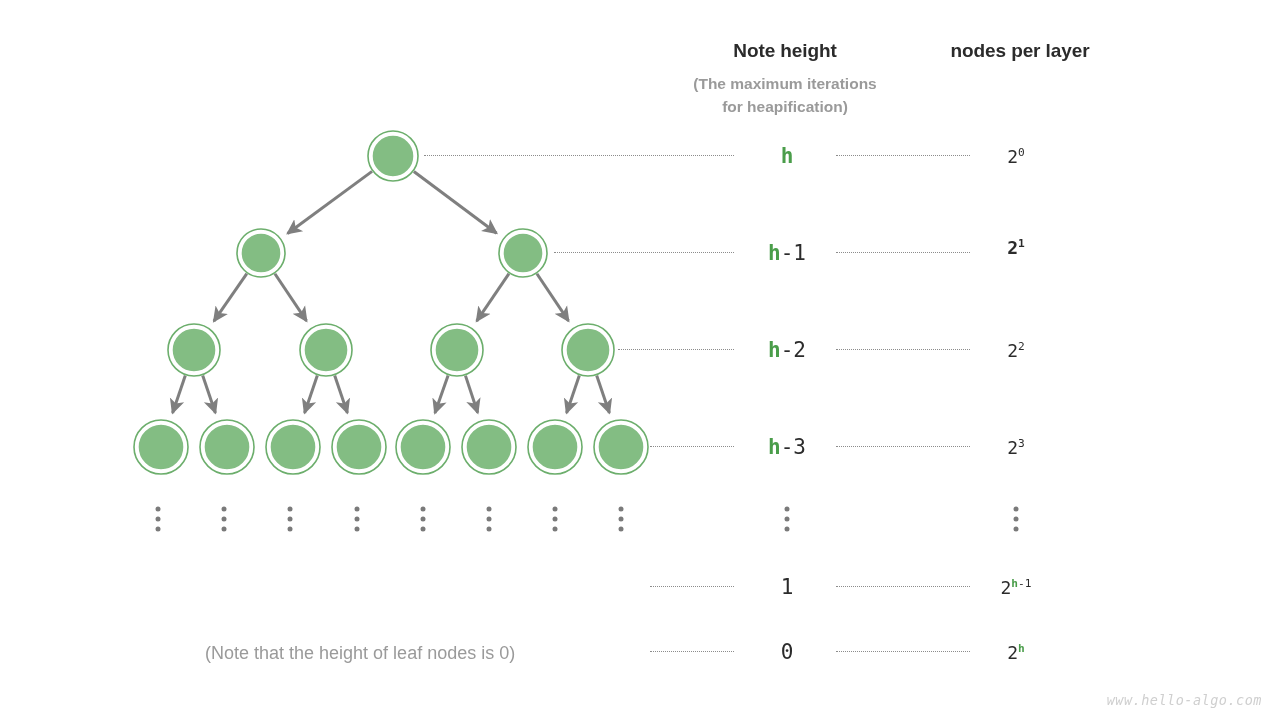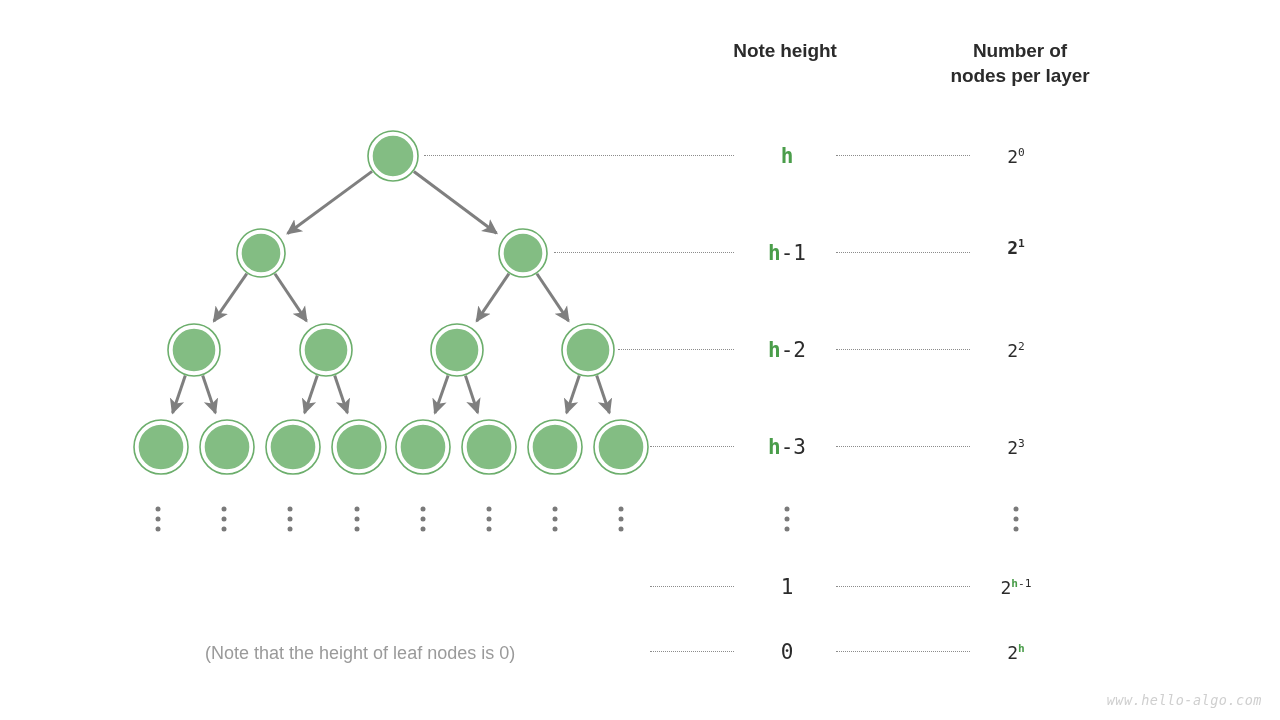--- a/index.html
+++ b/index.html
@@ -233,23 +233,26 @@
         </g>
         <g>
           <circle cx="621" cy="447" r="27" fill="none" stroke="#6cae6c" stroke-width="1.6"></circle>
           <circle cx="621" cy="447" r="23.4" fill="#83bd83" stroke="#ffffff" stroke-width="2.2"></circle>
         </g>
       </g>
   </svg>
 
   <div class="col-header" id="header-node-height">Note height</div>
 
+  <div class="col-subheader" id="subheader-node-height">
+    <div>(The maximum iterations</div>
+    <div>for heapification)</div>
+  </div>
 
   <div class="col-header" id="header-nodes-per-layer">
-    <div>Number of</div>
     <div>nodes per layer</div>
   </div>
 
   <div id="rows-layer">
       <div class="dotline" style="left: 424px; width: 310px; top: 156px;"></div>
       <div class="dotline" style="left: 836px; width: 134px; top: 156px;"></div>
       <div class="row-label" style="left: 787px; top: 156px;"><span class="g">h</span></div>
       <div class="count-label" style="left: 1016px; top: 156px;"><span>2</span><sup><span>0</span></sup></div>
       <div class="dotline" style="left: 554px; width: 180px; top: 253px;"></div>
       <div class="dotline" style="left: 836px; width: 134px; top: 253px;"></div>

